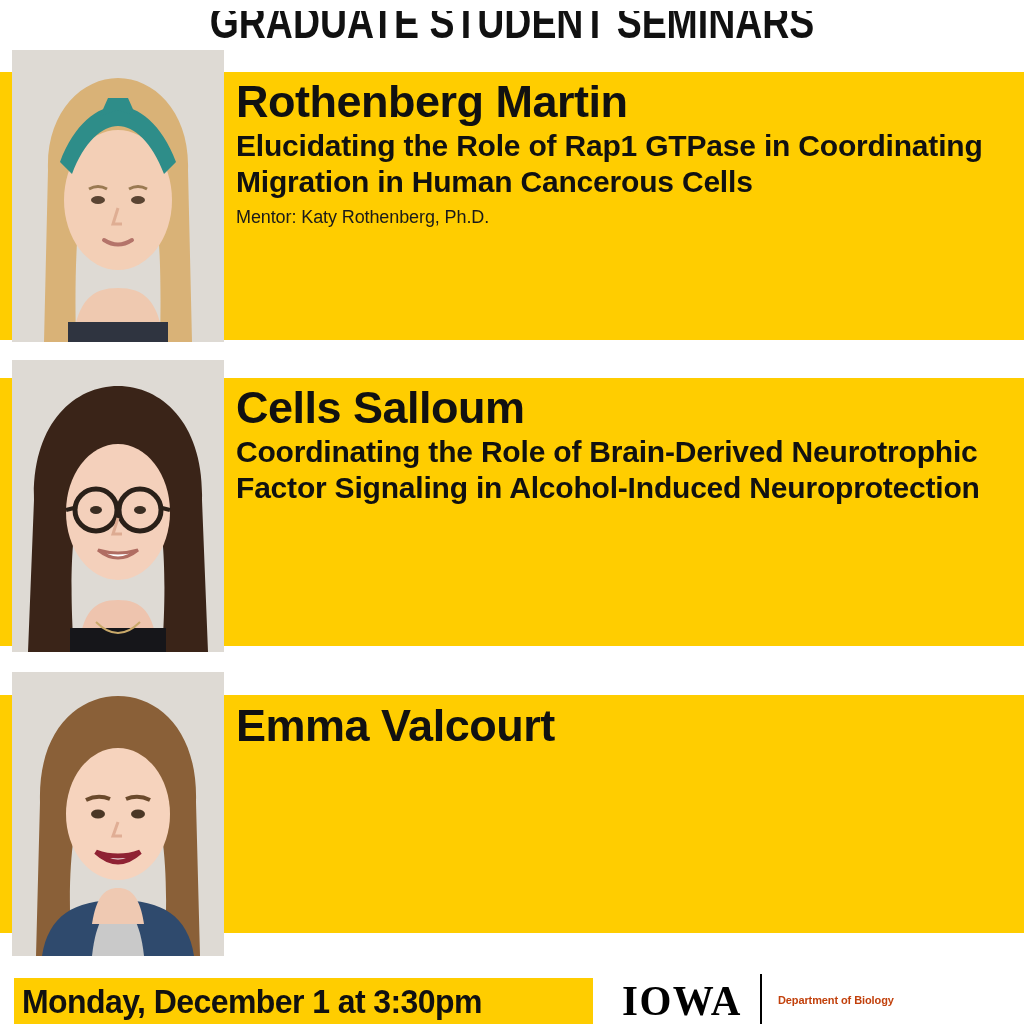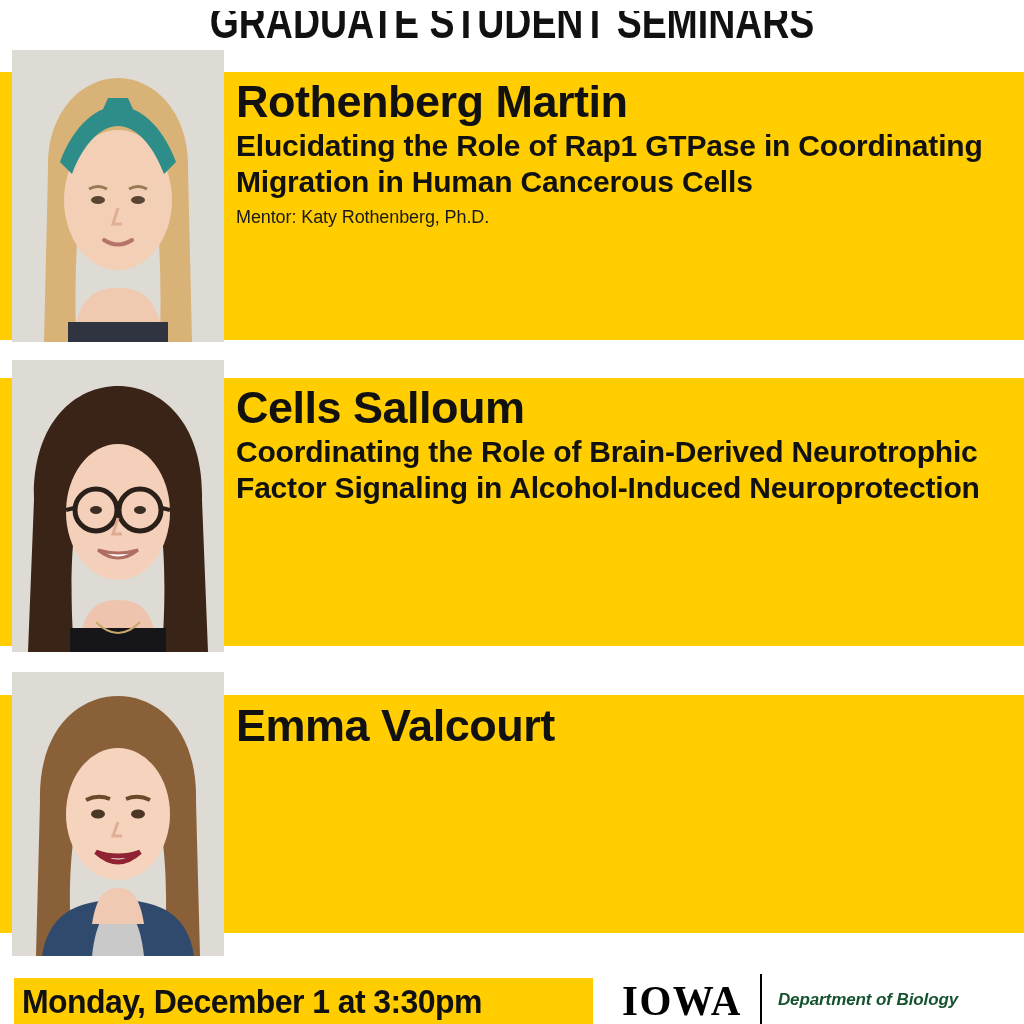--- a/index.html
+++ b/index.html
@@ -149,26 +149,25 @@
     transform-origin: 50% 50%;
   }
   .logo-divider {
     width: 2px;
     height: 52px;
     background: #000000;
     margin: 0 16px 0 18px;
   }
   .logo-dept {
     font-weight: bold;
-    font-size: 17px;
+    font-size: 11px;
     line-height: 20px;
-    color: #14532d;
+    color: #c2410c;
     letter-spacing: -0.1px;
     white-space: nowrap;
-    font-style: italic;
   }
 </style>
 </head>
 <body>
 
 <div class="poster-title-wrap">
   <div class="poster-title">GRADUATE STUDENT SEMINARS</div>
 </div>
 
 <div class="card" id="card-1">

